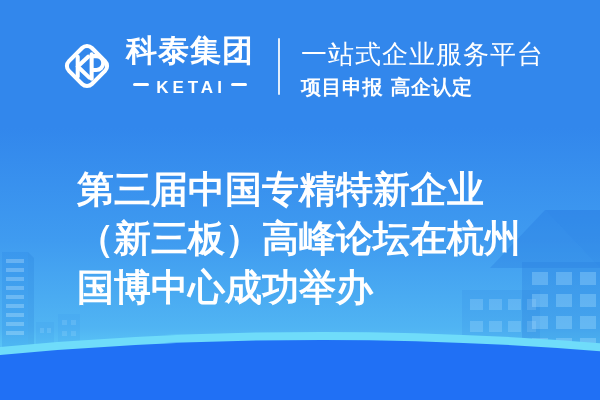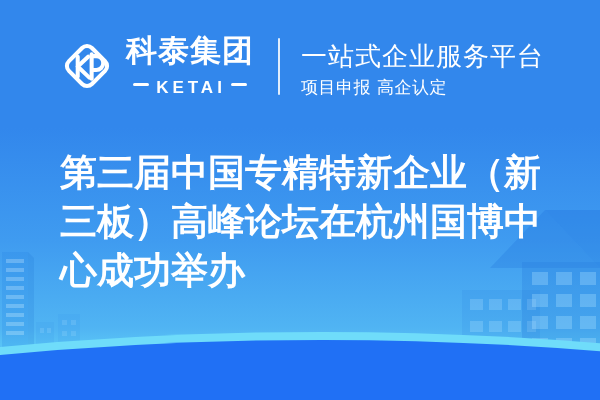--- a/index.html
+++ b/index.html
@@ -117,43 +117,44 @@
   .tagline-main {
     color: #ffffff;
     font-size: 26px;
     line-height: 1.18;
     letter-spacing: 1px;
     white-space: nowrap;
     font-family: "DejaVu Sans", "Liberation Sans", sans-serif;
   }
   .tagline-sub {
     color: #ffffff;
-    font-size: 17px;
+    font-size: 20px;
     line-height: 1.5;
     letter-spacing: 0.5px;
     white-space: nowrap;
     margin-top: 3px;
     font-family: "DejaVu Serif", "Liberation Serif", serif;
+    font-weight: bold;
   }
 
   
   .title-wrap {
     position: absolute;
     left: 60px;
     top: 148px;
     width: 494px;
     z-index: 5;
   }
   .title {
     color: #ffffff;
     font-size: 37px;
     font-weight: bold;
     line-height: 1.33;
     letter-spacing: 0px;
-    margin: 0;
+    margin: 17px;
     font-family: "DejaVu Sans", "Liberation Sans", sans-serif;
   }
 </style>
 </head>
 <body>
 
 <div class="banner">
 
   <svg class="skyline" viewBox="0 0 600 400" width="600" height="400" xmlns="http://www.w3.org/2000/svg">
     <defs>

